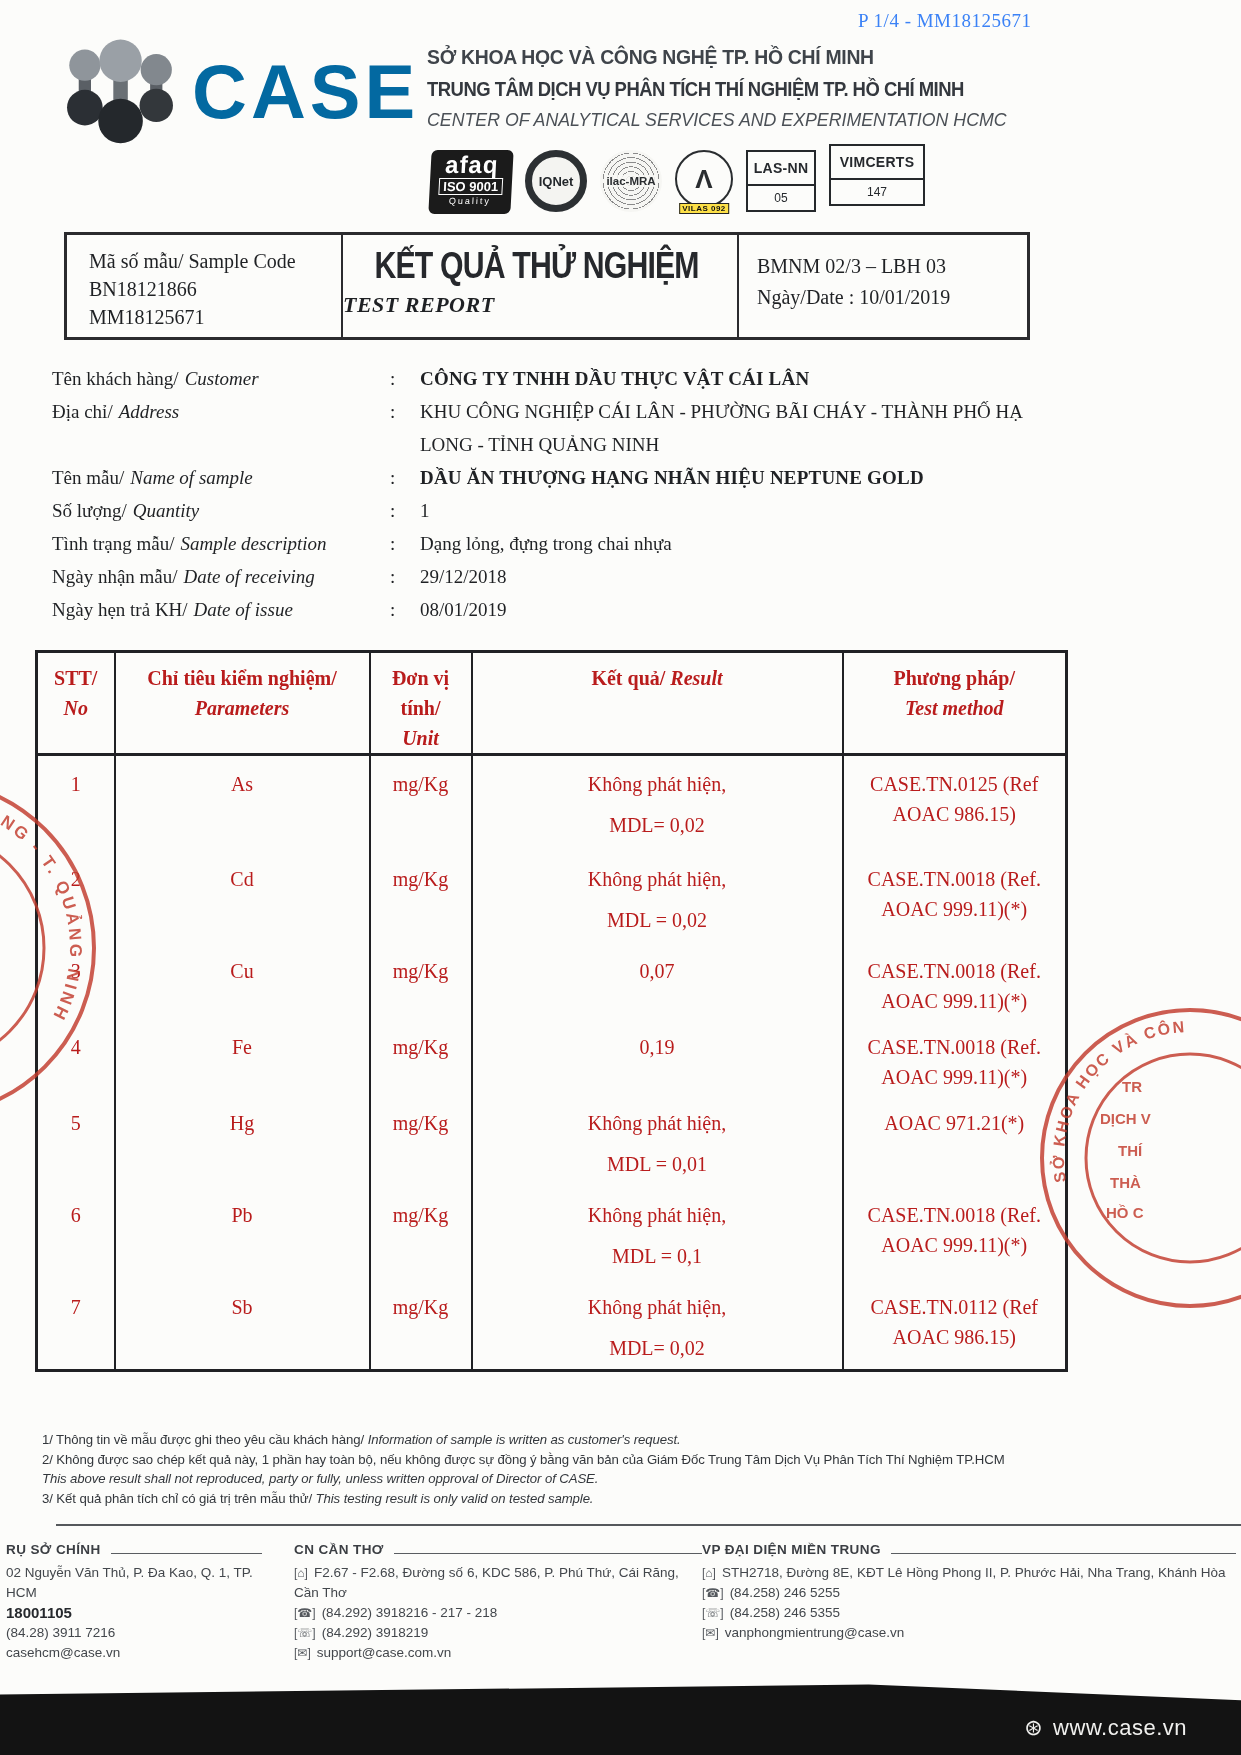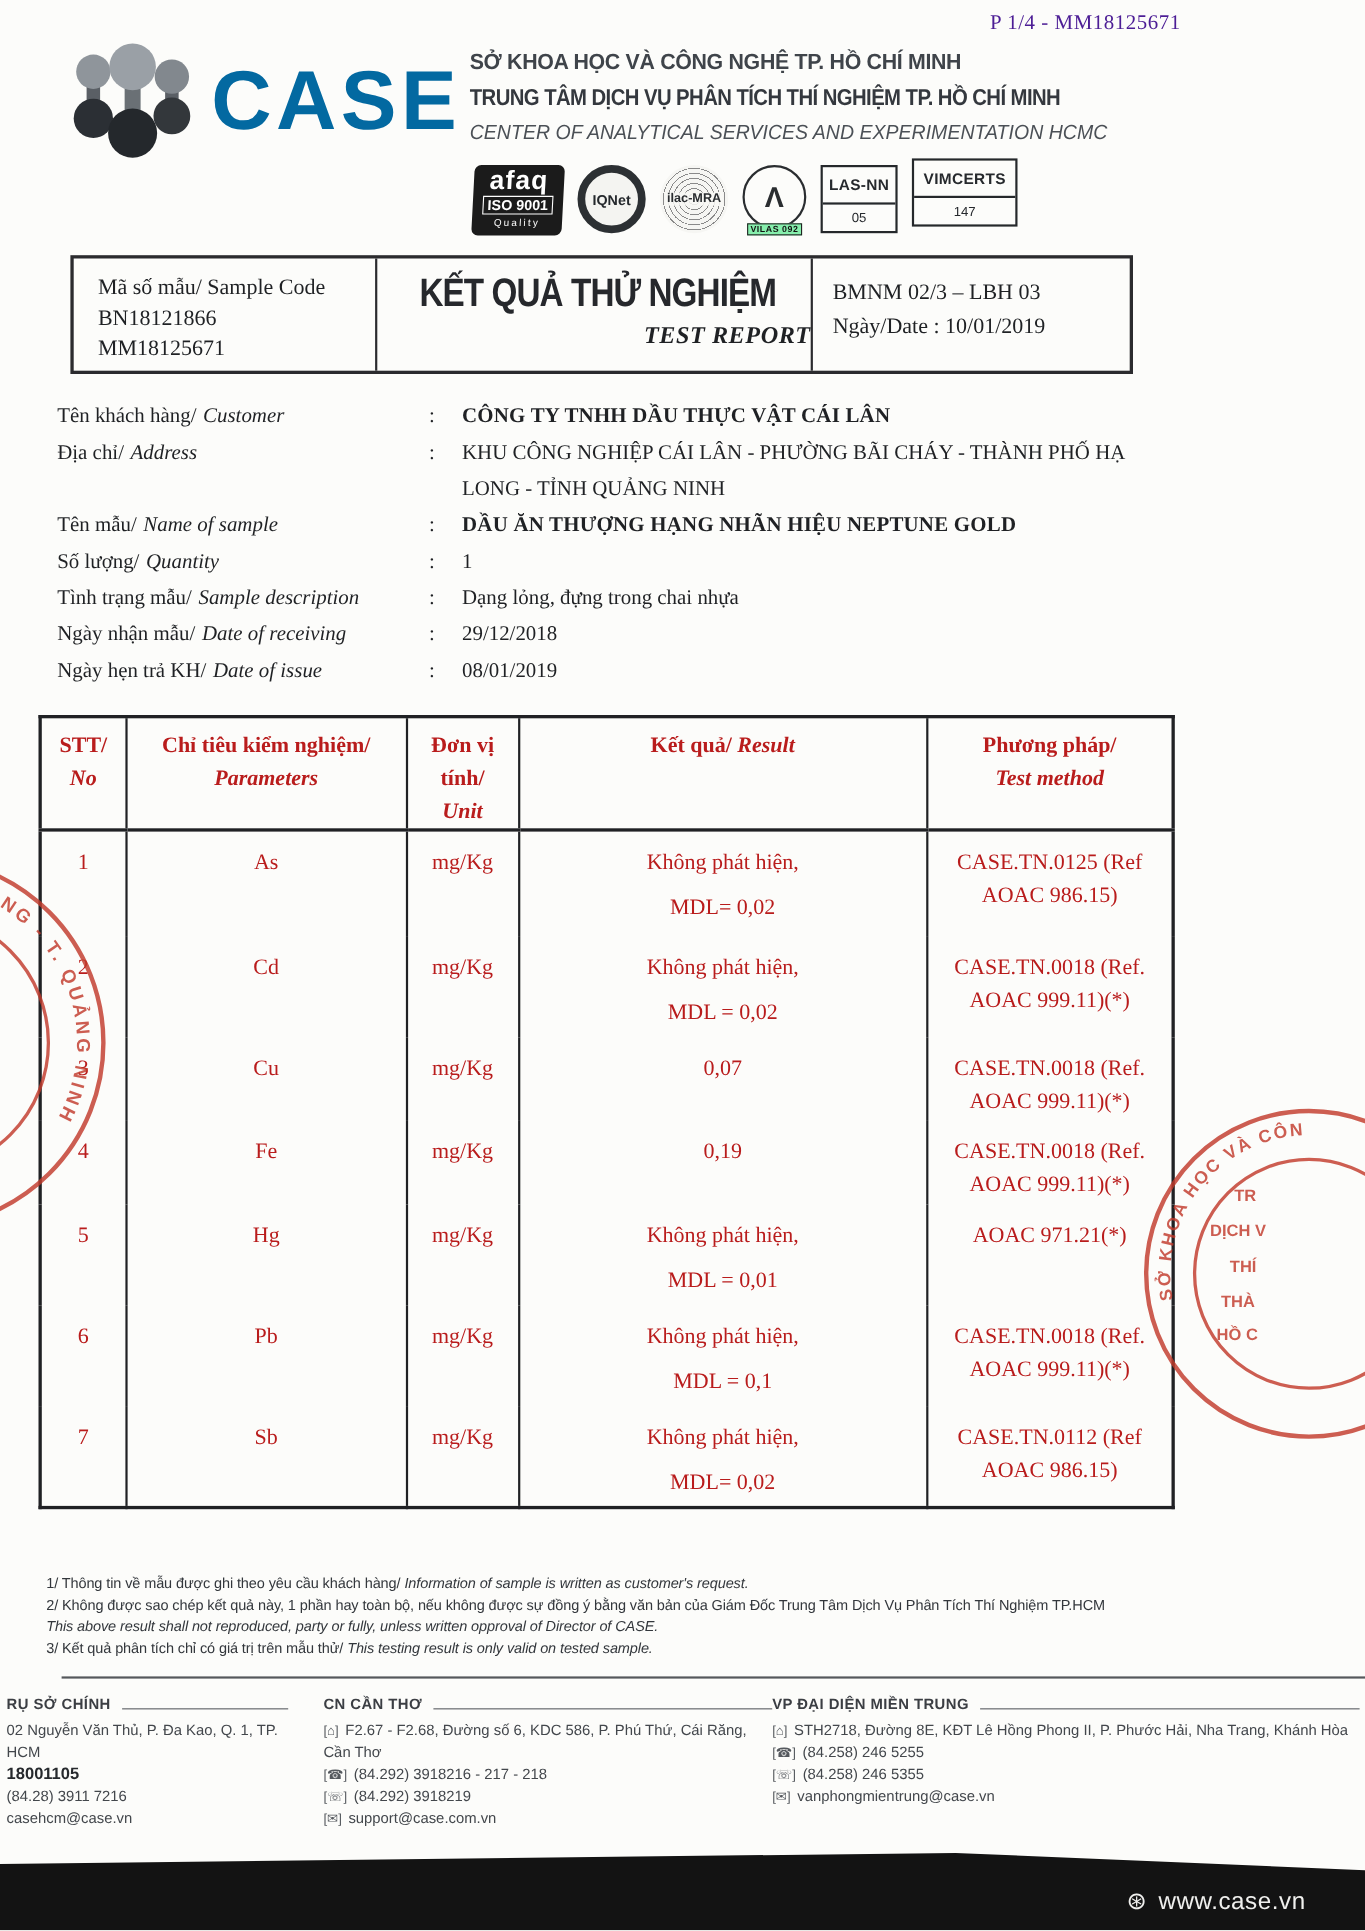--- a/index.html
+++ b/index.html
@@ -4,21 +4,21 @@
 <style>
   html,body{margin:0;padding:0;background:#e9e9e6;}
   .page{
     position:relative; width:1241px; height:1755px; margin:0 auto;
     background:#fcfcfa; overflow:hidden;
     font-family:"Liberation Serif", serif; color:#1f2124;
   }
   .it{font-style:italic;}
 
   
-  .page-marker{position:absolute; top:10px; left:900px; font-size:19px; letter-spacing:.5px; color:#4c1d95;}
+  .page-marker{position:absolute; top:10px; left:858px; font-size:19px; letter-spacing:.5px; color:#3b82f6;}
 
   
   .brand{position:absolute; top:34px; left:64px; display:flex; align-items:center; gap:16px;}
   .brand-word{font-family:"Liberation Sans",sans-serif; font-size:76px; font-weight:800;
     color:#0369a1; letter-spacing:4px; line-height:1;}
 
   
   .org{position:absolute; top:46px; left:427px; width:540px; font-family:"Liberation Sans",sans-serif;}
   .org1{font-size:20px; font-weight:600; color:#3f444a; letter-spacing:-.3px; white-space:nowrap;
     transform:scaleX(.97); transform-origin:left;}
@@ -40,33 +40,33 @@
     box-sizing:border-box; display:flex; align-items:center; justify-content:center;
     font-size:13px; font-weight:800; color:#24282c;}
   .badge-ilac{width:62px; height:62px; border-radius:50%;
     background:repeating-radial-gradient(circle at 50% 50%, #8a8a8a 0 .8px, #f6f6f3 .8px 4.6px);
     display:flex; align-items:center; justify-content:center;}
   .badge-ilac span{font-size:11.5px; font-weight:800; color:#2a2d30; background:rgba(248,248,245,.85); padding:0 1px;}
   .badge-boa{position:relative; width:58px; height:58px; border-radius:50%; border:2.5px solid #2a2d30;
     box-sizing:border-box; display:flex; align-items:center; justify-content:center;}
   .boa-glyph{font-size:26px; font-weight:700; color:#2a2d30;}
   .vilas-label{position:absolute; bottom:-8px; left:50%; transform:translateX(-50%);
-    font-size:8px; font-weight:800; border:1.5px solid #222; background:#86efac; color:#111;
+    font-size:8px; font-weight:800; border:1.5px solid #222; background:#fde047; color:#111;
     padding:0 2px; white-space:nowrap; letter-spacing:.5px;}
   .badge-cert{border:2.5px solid #25282b; text-align:center; color:#26292d; background:transparent;}
   .badge-las{width:66px;}
   .badge-vim{width:92px; margin-top:-6px;}
   .badge-cert .cert-name{font-size:14px; font-weight:600; padding:8px 2px; border-bottom:2.5px solid #25282b; letter-spacing:.3px;}
   .badge-cert .cert-no{font-size:12px; padding:5px 2px;}
 
   
   .title-table{position:absolute; top:232px; left:64px; width:966px; height:108px;
     border:3px solid #2b2b2e; box-sizing:border-box; display:grid; grid-template-columns:276px 1fr 288px;}
   .tt-left{border-right:2.5px solid #2b2b2e; padding:12px 0 0 22px; font-size:20px; line-height:28px;}
-  .tt-center{border-right:2.5px solid #2b2b2e; text-align:right; padding-top:10px;}
+  .tt-center{border-right:2.5px solid #2b2b2e; text-align:left; padding-top:10px;}
   .tt-title{font-family:"Liberation Sans",sans-serif; font-size:36px; font-weight:800; letter-spacing:-1px;
     color:#26282c; transform:scaleX(.84);}
   .tt-sub{font-size:22px; font-style:italic; font-weight:700; margin-top:5px; letter-spacing:.5px;}
   .tt-right{padding:16px 0 0 18px; font-size:20px; line-height:31px;}
 
   
   .info{position:absolute; top:362px; left:52px; width:1010px; font-size:19px;}
   .info-row{display:grid; grid-template-columns:338px 30px 630px; line-height:33px; align-items:start;}
   .info-label .it{margin-left:6px;}
   .info-colon{text-align:left;}

